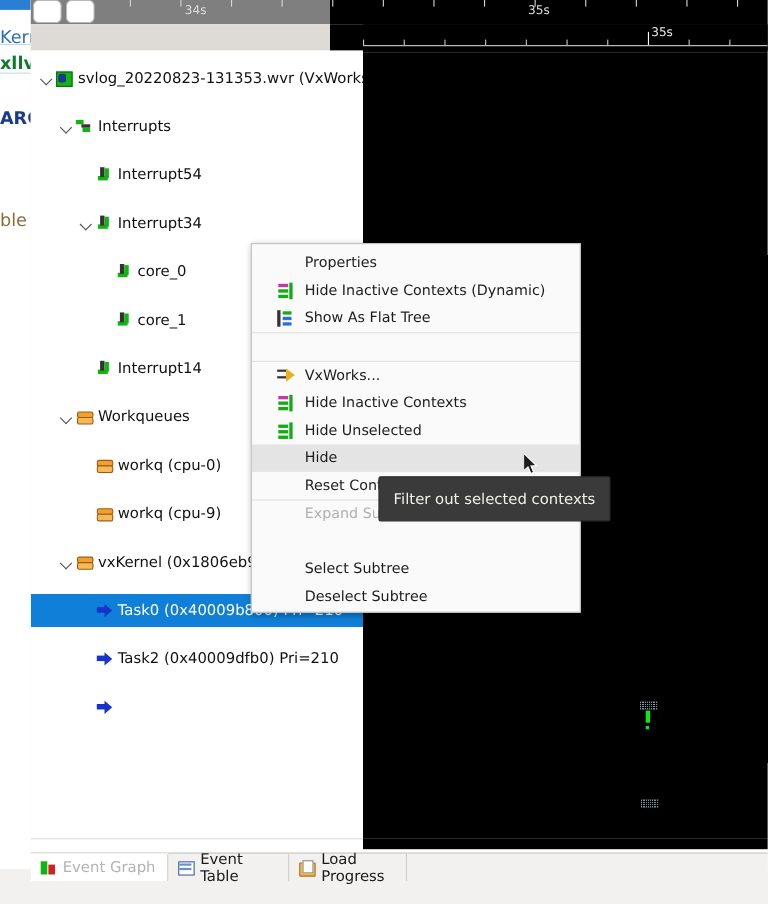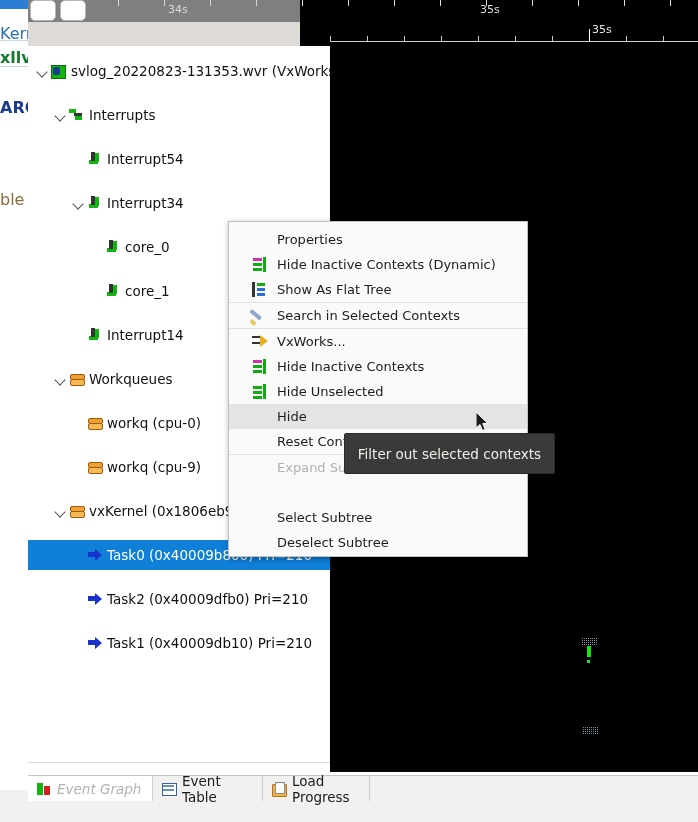--- a/index.html
+++ b/index.html
@@ -84,21 +84,21 @@
   .ev-dot { position: absolute; width: 3px; height: 3px; background: #14e614; }
 
   
   .graph-scroll { position: absolute; left: 302px; top: 762px; width: 368px; height: 10px; background: #000; }
   .tree-scroll  { position: absolute; left: 0;   top: 762px; width: 302px; height: 10px; background: #fff; border-top:1px solid #dcdcdc;}
 
   
   .tabbar { position: absolute; left: 28px; top: 775px; width: 670px; height: 25px; background: #f2f1f0; border-top: 1px solid #c8c6c4; }
   .tab { position: absolute; top: 0; height: 25px; display: flex; align-items: center; padding: 0 8px;
          font-size: 13.5px; color: #1a1a1a; border-right: 1px solid #cfcdcb; }
-  .tab.active { background: #ffffff; color: #b5b3b1; border-top: 1px solid #ffffff; font-style: italic; }
+  .tab.active { background: #ffffff; color: #b5b3b1; border-top: 1px solid #ffffff; }
   .tab-ico { width: 16px; height: 16px; margin-right: 5px; position: relative; flex: 0 0 16px; }
   .tico-graph::before { content:""; position:absolute; left:1px; top:2px; width:6px; height:12px; background:#11b411; }
   .tico-graph::after  { content:""; position:absolute; left:8px; top:5px; width:6px; height:9px; background:#d02020; }
   .tico-table::before { content:""; position:absolute; left:1px; top:2px; width:13px; height:11px; background:#fff; border:1px solid #3a5f9a; }
   .tico-table::after  { content:""; position:absolute; left:2px; top:4px; width:11px; height:2px; background:#6a8fc8;
                         box-shadow: 0 4px 0 0 #6a8fc8; }
   .tico-load::before { content:""; position:absolute; left:1px; top:3px; width:13px; height:11px; background:#f0b44a; border:1px solid #a8761a; border-radius:1px;}
   .tico-load::after  { content:""; position:absolute; left:4px; top:1px; width:8px; height:10px; background:#fdfdfd; border:1px solid #8a8a8a; }
 
   
@@ -260,21 +260,20 @@
         <span class="tree-label">Task0 (0x40009b800) Pri=210</span>
       </div>
 
       <div class="tree-row" style="top:538px; padding-left:58px">
         <span class="tree-icon ic-task"></span>
         <span class="tree-label">Task2 (0x40009dfb0) Pri=210</span>
       </div>
 
       <div class="tree-row" style="top:582px; padding-left:58px">
         <span class="tree-icon ic-task"></span>
-        <span class="tree-label">Task1 (0x40009db10) Pri=210</span>
       </div>
     </div>
 
     <div class="graph">
       <div class="ev-mark" style="left:252px; top:590px; width:16px;"></div>
       <div class="ev-bar" style="left:257px; top:598px; height:11px;"></div>
       <div class="ev-dot" style="left:257px; top:612px;"></div>
       <div class="ev-mark" style="left:253px; top:679px; width:16px;"></div>
 
     </div>
@@ -310,24 +309,20 @@
       <span>Show As Flat Tree</span>
     </div>
 
     <div class="mi" style="top:30px">
       <span class="mi-ico mico-hideinact"></span>
       <span>Hide Inactive Contexts (Dynamic)</span>
     </div>
 
     <div class="msep" style="top:80px"></div>
 
-    <div class="mi" style="top:81px">
-      <span class="mi-ico mico-search"></span>
-      <span>Search in Selected Contexts</span>
-    </div>
 
     <div class="msep" style="top:106px"></div>
 
     <div class="mi" style="top:107px">
       <span class="mi-ico mico-filter"></span>
       <span>VxWorks...</span>
     </div>
 
     <div class="mi" style="top:132px">
       <span class="mi-ico mico-hideinact"></span>

